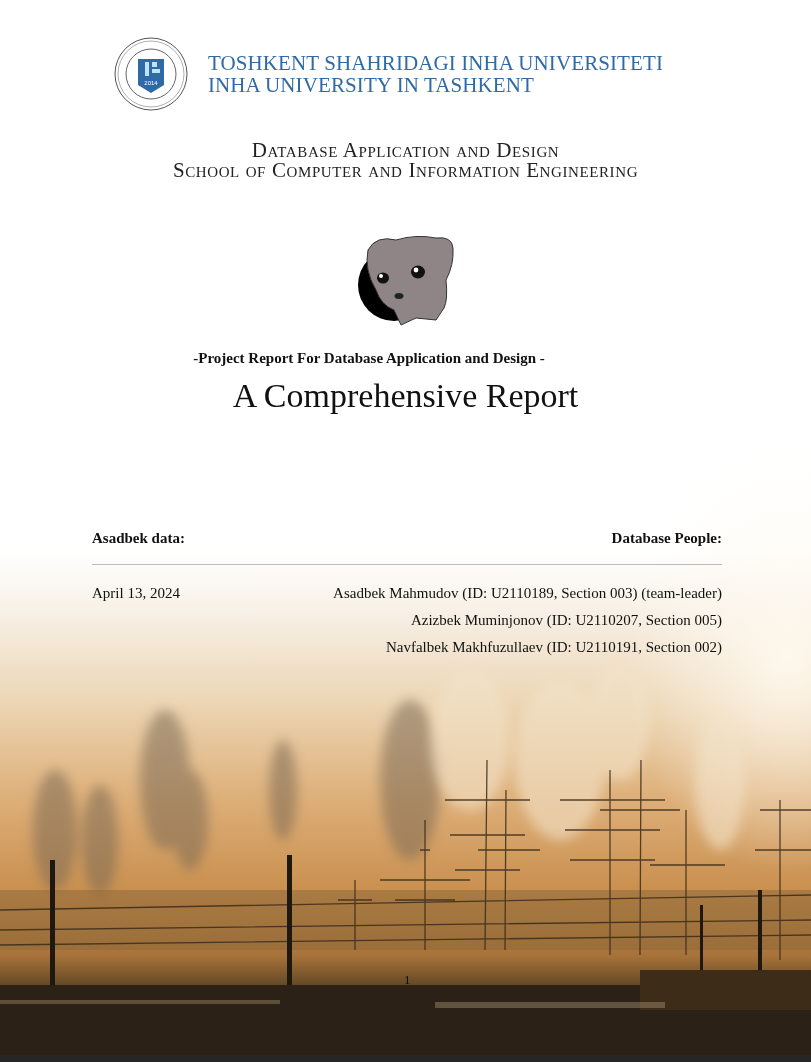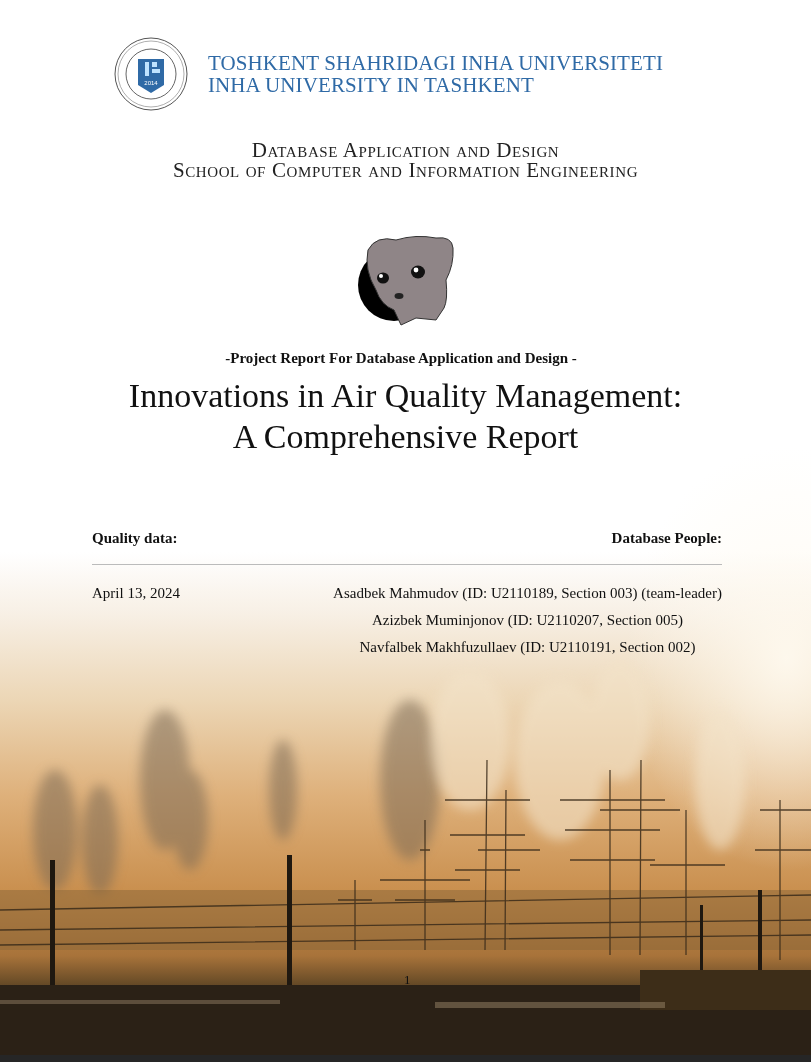--- a/index.html
+++ b/index.html
@@ -5,27 +5,27 @@
   html, body { margin:0; padding:0; }
   body { width:811px; height:1062px; position:relative; overflow:hidden; background:#fff;
          font-family:"DejaVu Serif","Liberation Serif",serif; color:#111; }
   .bg { position:absolute; left:0; top:0; width:811px; height:1062px; }
   .page { position:absolute; left:0; top:0; width:811px; height:1062px; }
   .header { position:absolute; left:114px; top:37px; display:flex; align-items:center; }
   .seal { width:74px; height:74px; }
   .uni { margin-left:20px; color:#2f6aa6; font-family:"Liberation Serif",serif; font-size:21px; line-height:22px; letter-spacing:0.1px; }
   .school { position:absolute; left:0; width:811px; top:140px; text-align:center; font-family:"Liberation Serif",serif; font-size:21px; line-height:20px; color:#222; font-variant:small-caps; letter-spacing:0.6px; }
   .mascot { position:absolute; left:356px; top:230px; width:100px; height:100px; }
-  .subtitle { position:absolute; left:0; width:738px; top:350px; text-align:center; font-family:"Liberation Serif",serif; font-weight:bold; font-size:15px; color:#111;padding-left:32px; }
+  .subtitle { position:absolute; left:0; width:738px; top:350px; text-align:center; font-family:"Liberation Serif",serif; font-weight:bold; font-size:15px; color:#111; }
   .title { position:absolute; left:0; width:811px; top:375px; text-align:center; font-family:"Liberation Serif",serif; font-size:34px; line-height:41px; color:#111; }
   .meta { position:absolute; left:92px; width:630px; top:530px; font-family:"Liberation Serif",serif; font-size:15px; }
   .meta-head { display:flex; justify-content:space-between; font-weight:bold; height:22px; }
   .rule { border-top:1px solid #bbb; margin-top:12px; }
   .meta-body { display:flex; justify-content:space-between; margin-top:20px; }
-  .people { text-align:center; }
+  .people { text-align:right; }
   .people div { height:27px; }
   .pagenum { position:absolute; left:404px; top:972px; font-family:"Liberation Serif",serif; font-size:13px; color:#111; }
 </style>
 </head>
 <body>
 
 <svg class="bg" viewBox="0 0 811 1062" preserveAspectRatio="none">
   <defs>
     <linearGradient id="sky" x1="0" y1="0" x2="0" y2="1">
       <stop offset="0" stop-color="#ffffff"></stop>
@@ -122,27 +122,26 @@
     <ellipse cx="27" cy="48" rx="6" ry="5.5" fill="#111"></ellipse>
     <circle cx="25" cy="46" r="2" fill="#fff"></circle>
     <ellipse cx="62" cy="42" rx="7" ry="6.5" fill="#111"></ellipse>
     <circle cx="60" cy="40" r="2.4" fill="#fff"></circle>
     <ellipse cx="43" cy="66" rx="4.5" ry="3" fill="#222"></ellipse>
   </svg>
 
   <div class="subtitle">-Project Report For Database Application and Design -</div>
 
   <div class="title">
-    <div>Innovations in Air Quality Management:</div>
     <div>A Comprehensive Report</div>
   </div>
 
   <div class="meta">
     <div class="meta-head">
-      <span>Quality data:</span>
+      <span>Asadbek data:</span>
       <span>Database People:</span>
     </div>
     <div class="rule"></div>
     <div class="meta-body">
       <span>April 13, 2024</span>
       <div class="people">
         <div>Asadbek Mahmudov (ID: U2110189, Section 003) (team-leader)</div>
         <div>Azizbek Muminjonov (ID: U2110207, Section 005)</div>
         <div>Navfalbek Makhfuzullaev (ID: U2110191, Section 002)</div>
       </div>

